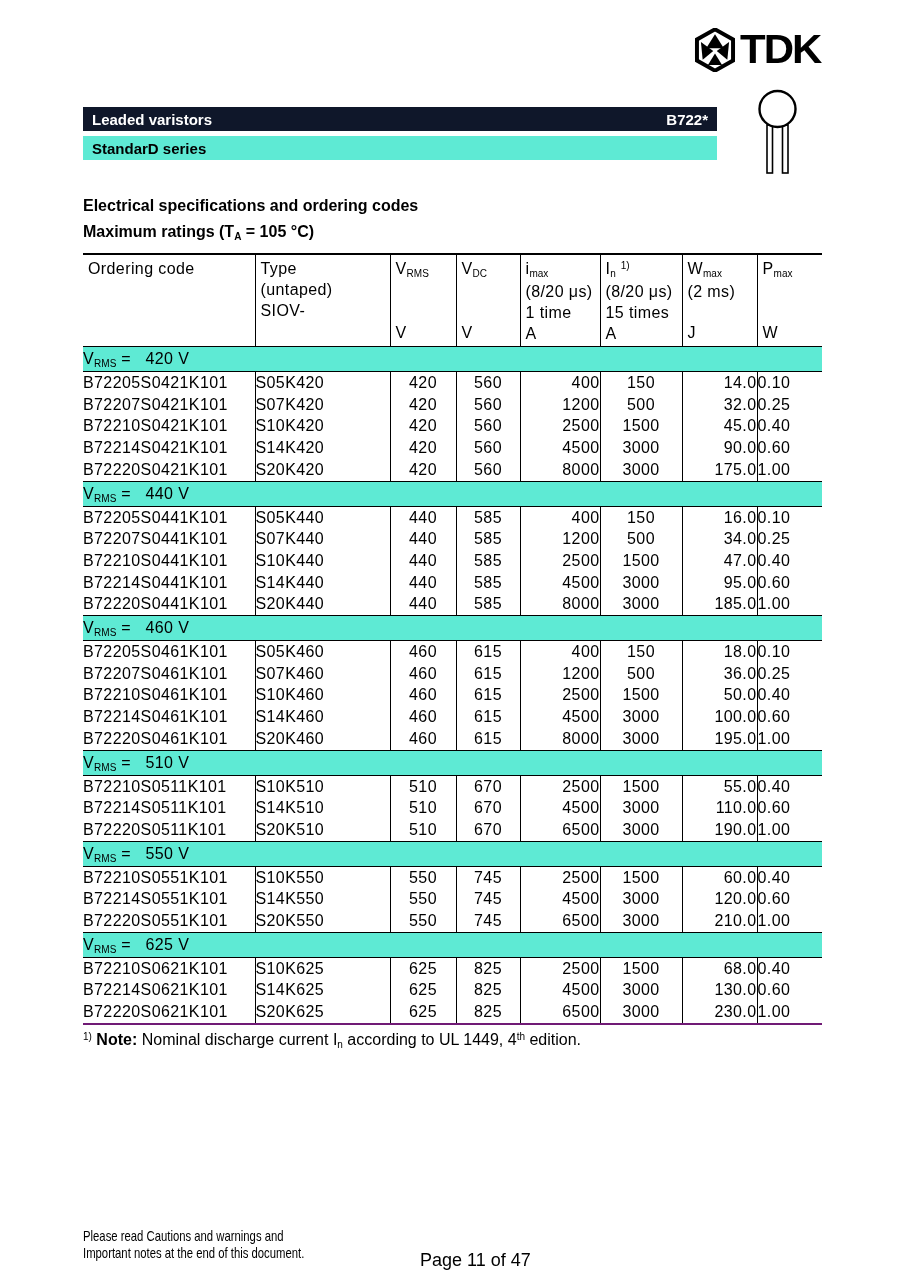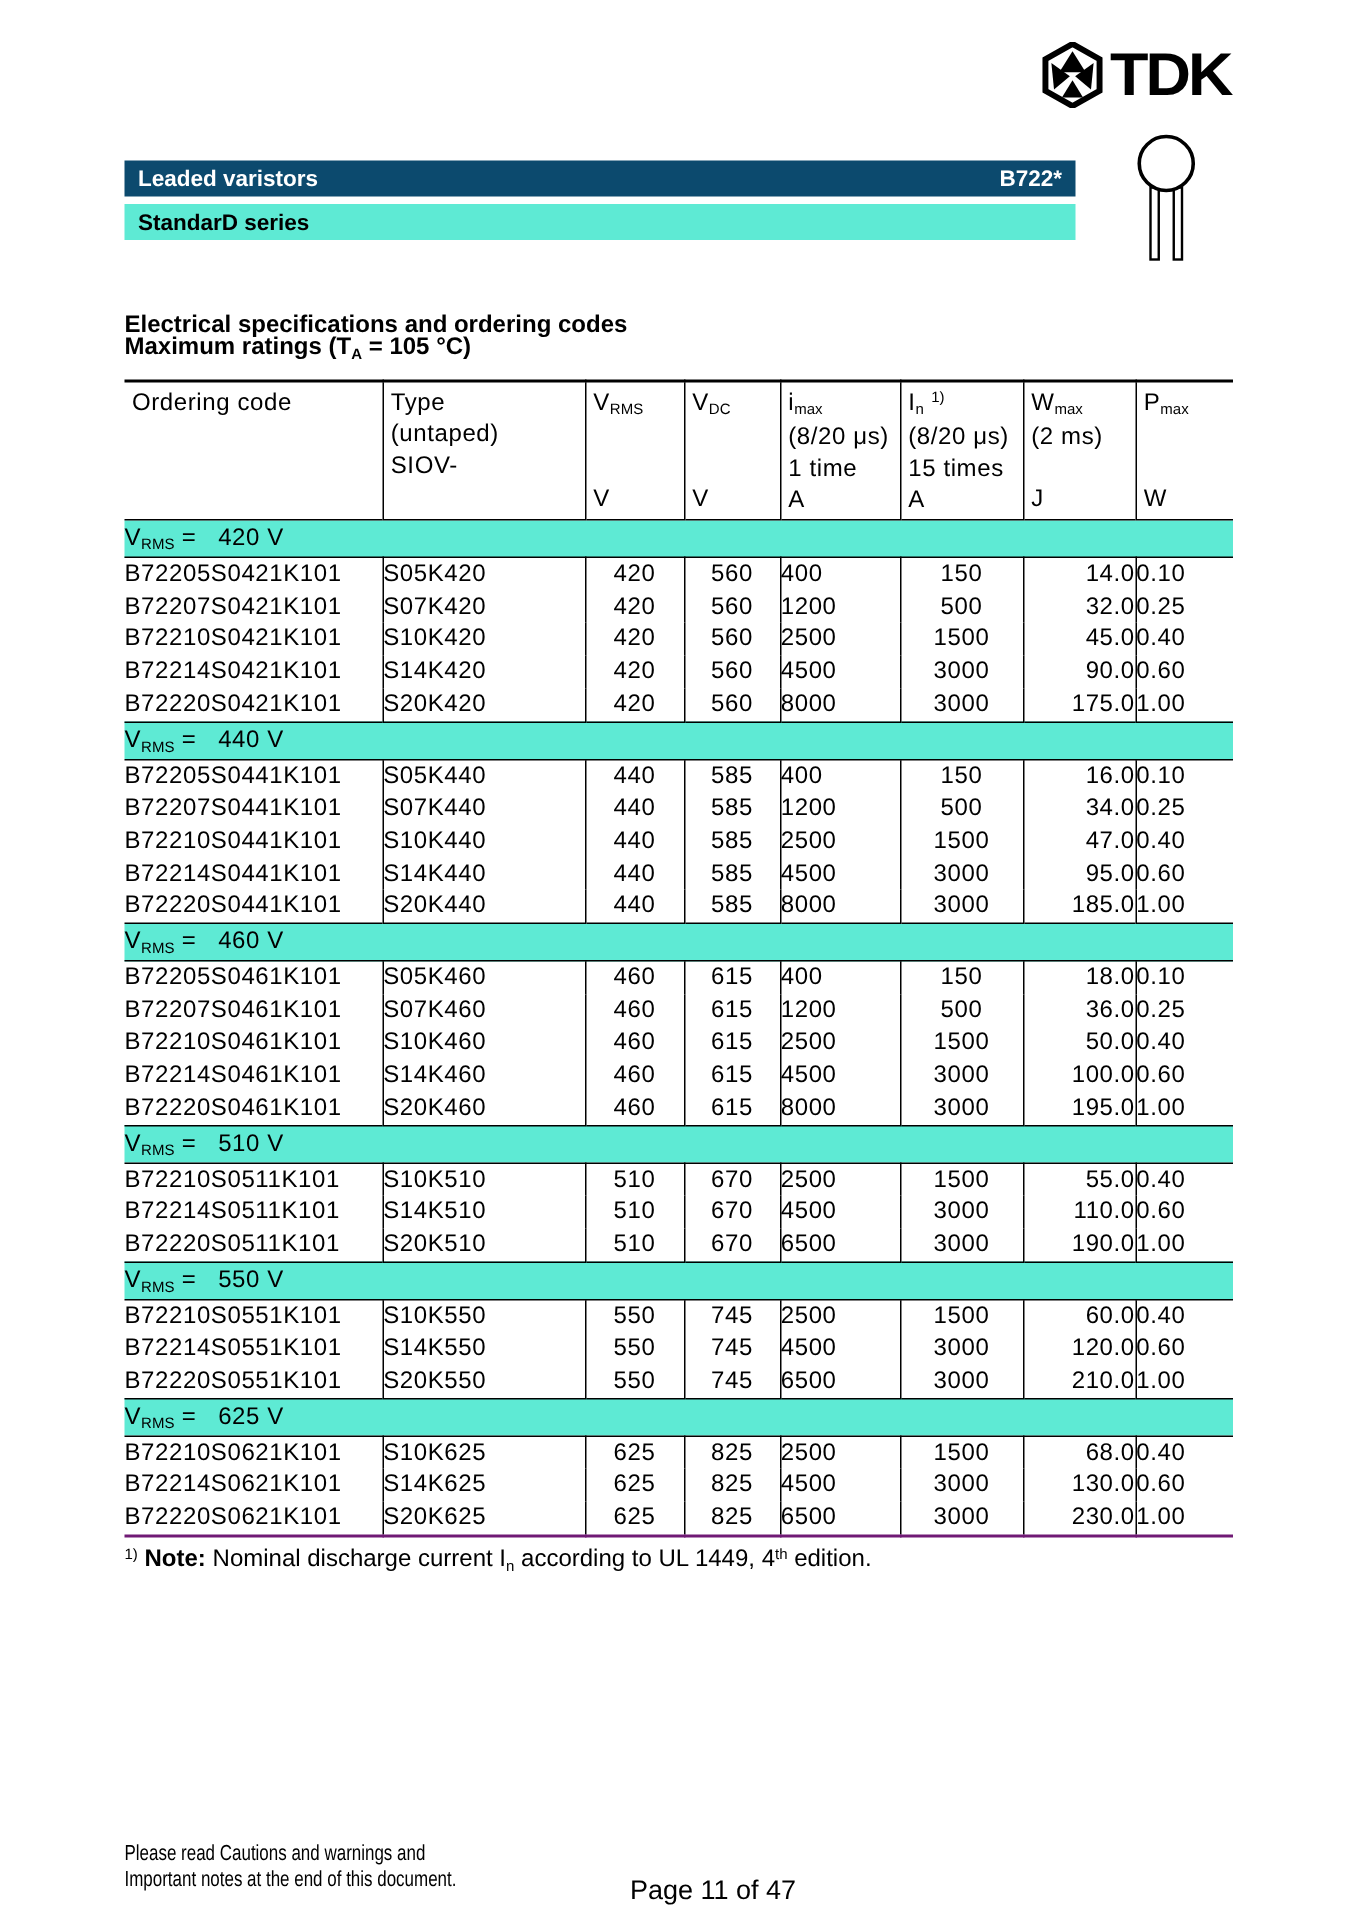--- a/index.html
+++ b/index.html
@@ -13,29 +13,29 @@
   .tdk-logo { position:absolute; top:27px; left:693px; width:145px; height:46px;
     display:flex; align-items:center; gap:3px; }
   .tdk-logo .mark { width:44px; height:44px; }
   .tdk-logo .word { font-size:42px; font-weight:bold; letter-spacing:-2px;
     line-height:44px; transform:scaleY(0.96); }
 
   
   .bar { position:absolute; left:83px; width:634px; height:24px;
     display:flex; align-items:center; justify-content:space-between;
     padding:0 9px; box-sizing:border-box; font-weight:bold; font-size:15px; }
-  .bar-dark { top:107px; background:#0c4a6e; color:#ffffff; }
+  .bar-dark { top:107px; background:#0f172a; color:#ffffff; }
   .bar-light { top:136px; background:#5eead4; color:#000; }
 
   
   .varistor { position:absolute; left:748px; top:85px; width:60px; height:95px; }
 
   
   .heading { position:absolute; left:83px; font-size:16px; font-weight:bold; }
-  .h1 { top:208px; }
+  .h1 { top:197px; }
   .h2 { top:223px; }
 
   sub.s { font-size:10px; vertical-align:baseline; position:relative; top:3px; letter-spacing:0; }
   sup.s { font-size:10px; vertical-align:baseline; position:relative; top:-5px; letter-spacing:0; }
 
   
   table.spec { position:absolute; left:83px; top:253px; width:739px;
     border-collapse:collapse; table-layout:fixed;
     border-top:2px solid #000; border-bottom:2px solid #701a75;
     font-size:16px; letter-spacing:0.4px; }
@@ -55,21 +55,21 @@
     border-top:1.5px solid #000; border-bottom:1.5px solid #000;
     padding-left:4px; vertical-align:middle; }
 
   
   tr.data-row { height:21.7px; }
   tr.data-row td { border-left:1px solid #000; vertical-align:middle; line-height:21.7px; white-space:nowrap; }
   tr.data-row td:first-child { border-left:none; }
   td.c0 { text-align:left; padding-left:4px; }
   td.c1 { text-align:left; padding-left:6px; }
   td.c2, td.c3 { text-align:center; }
-  td.c4 { text-align:left; padding-right:22px; }
+  td.c4 { text-align:right; padding-right:22px; }
   td.c5 { text-align:center; padding-right:34px; }
   td.c6 { text-align:right; padding-right:8px; }
   td.c7 { text-align:left; padding-left:6px; }
 
   
   .note { position:absolute; left:83px; top:1031px; font-size:16px; }
   .note b { font-weight:bold; }
 
   
   .footer-left { position:absolute; left:83px; top:1228px; font-size:14.5px;

